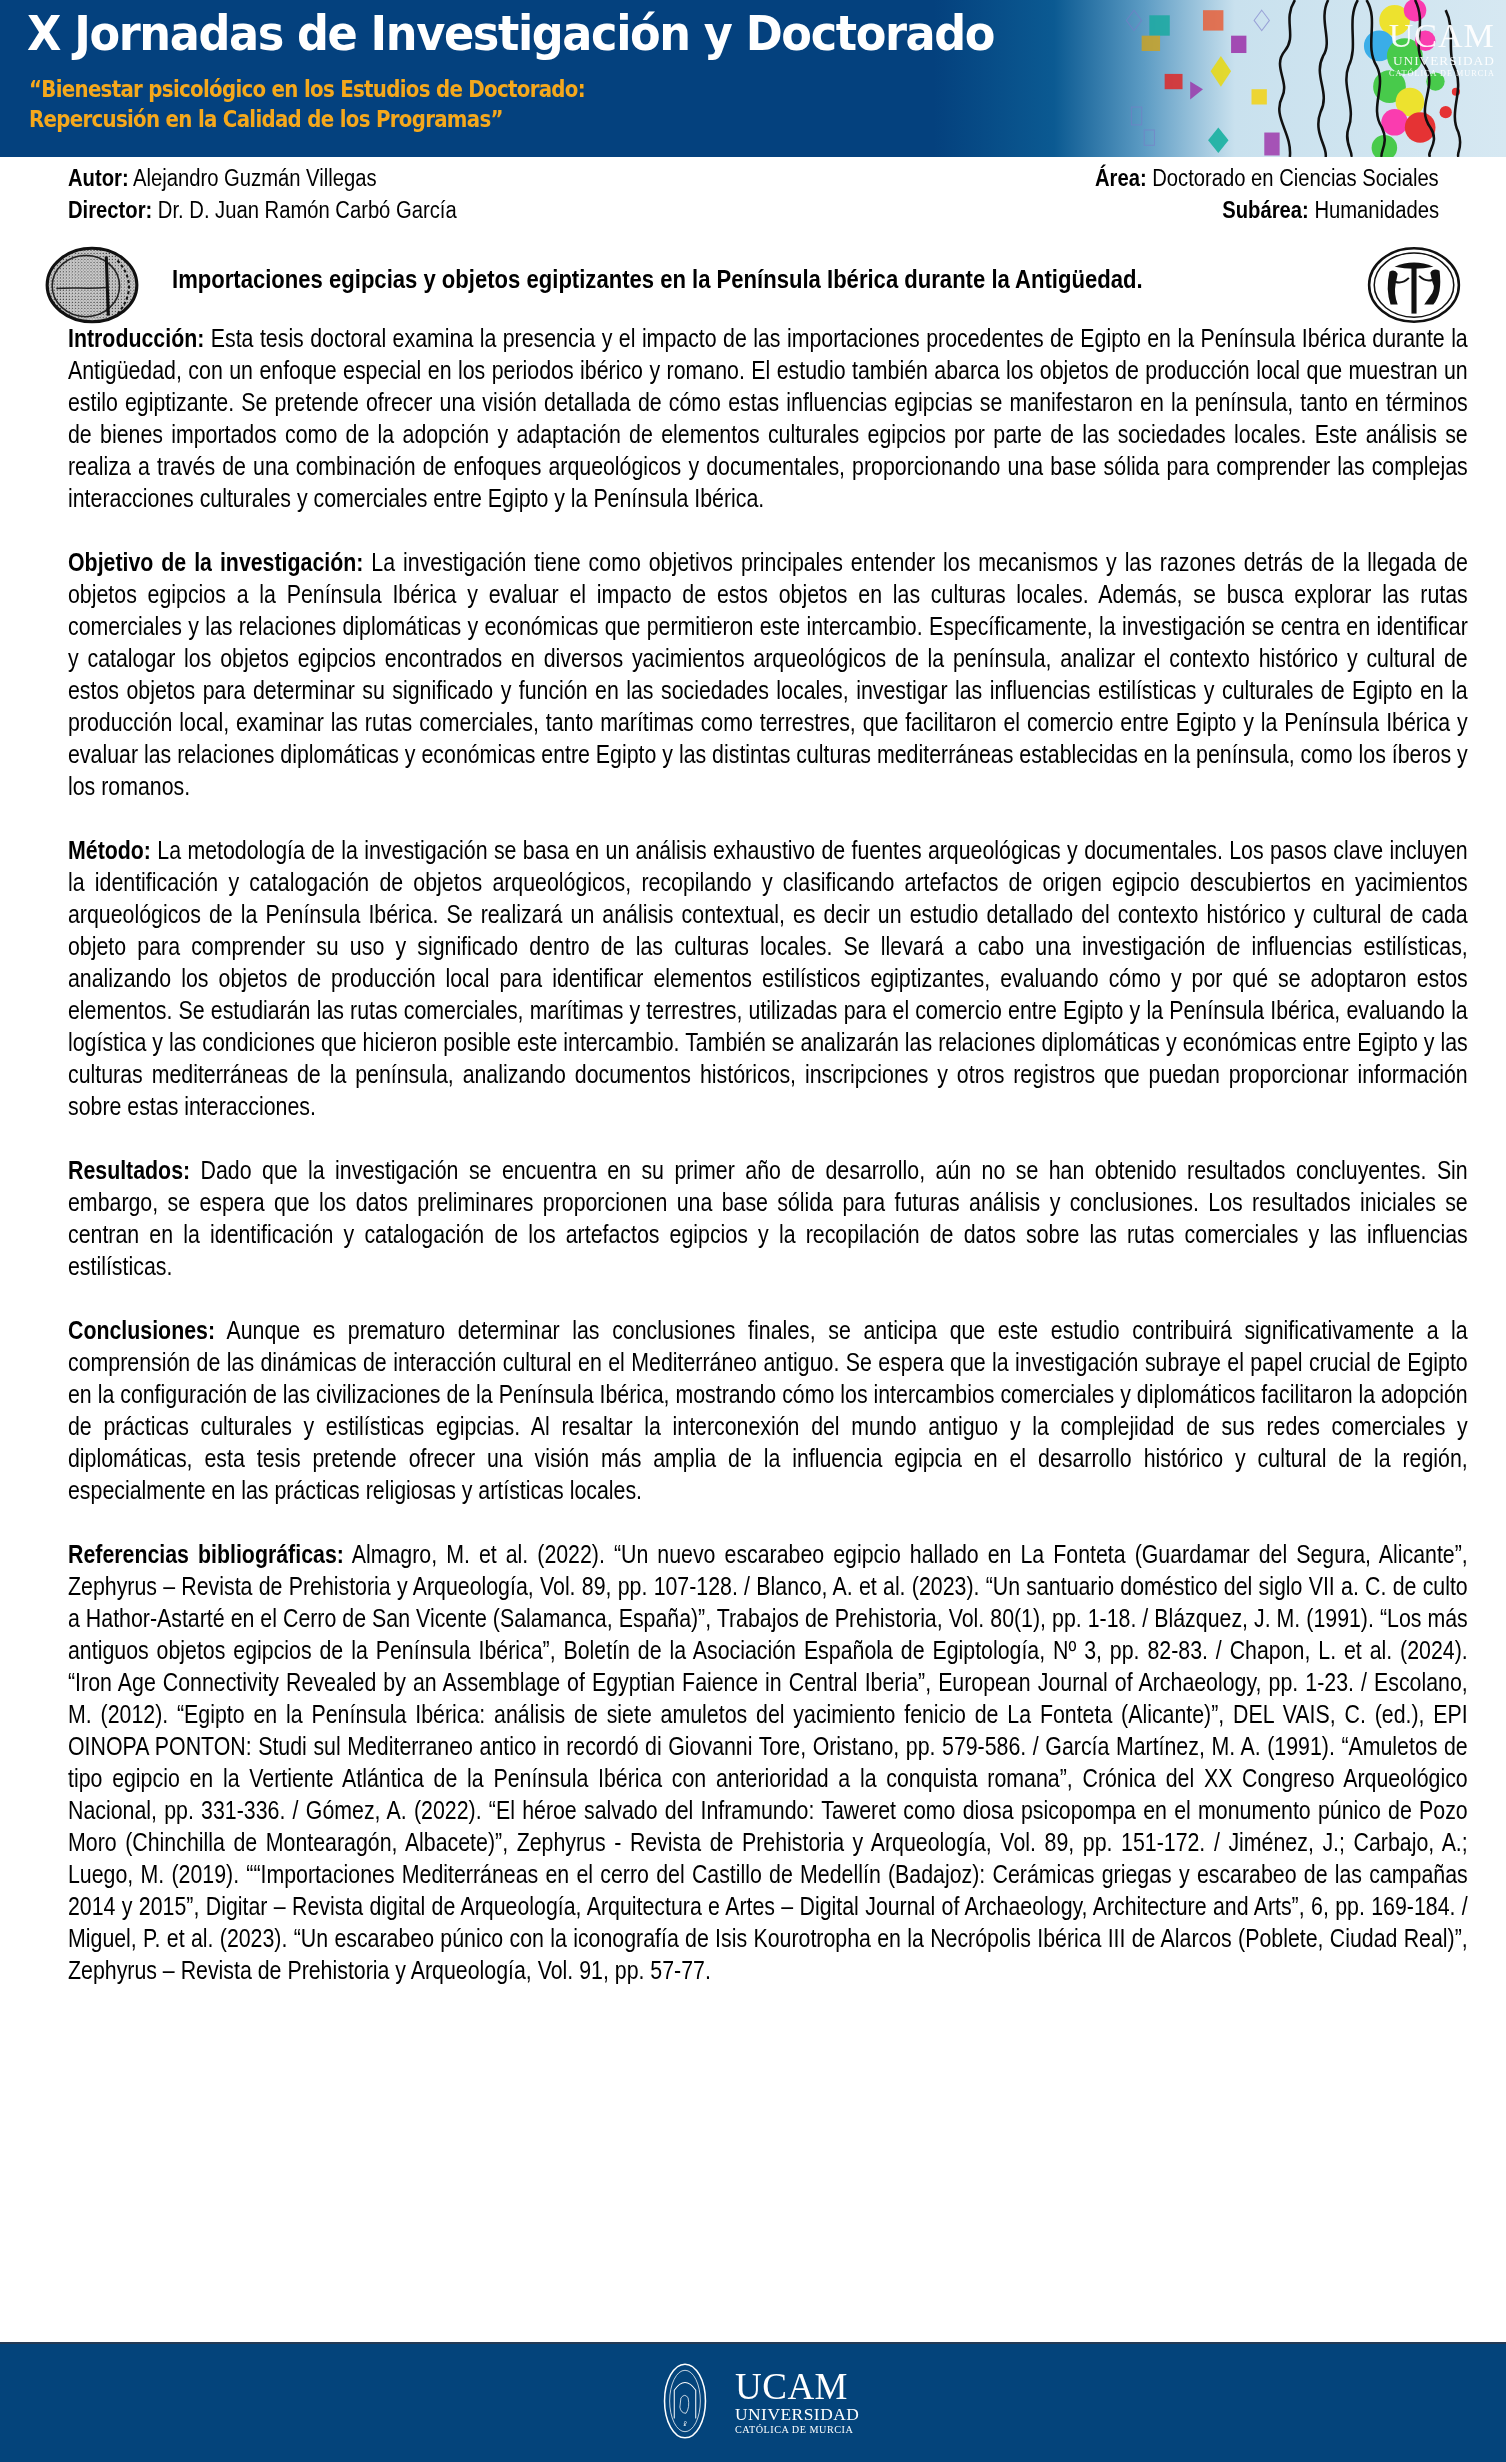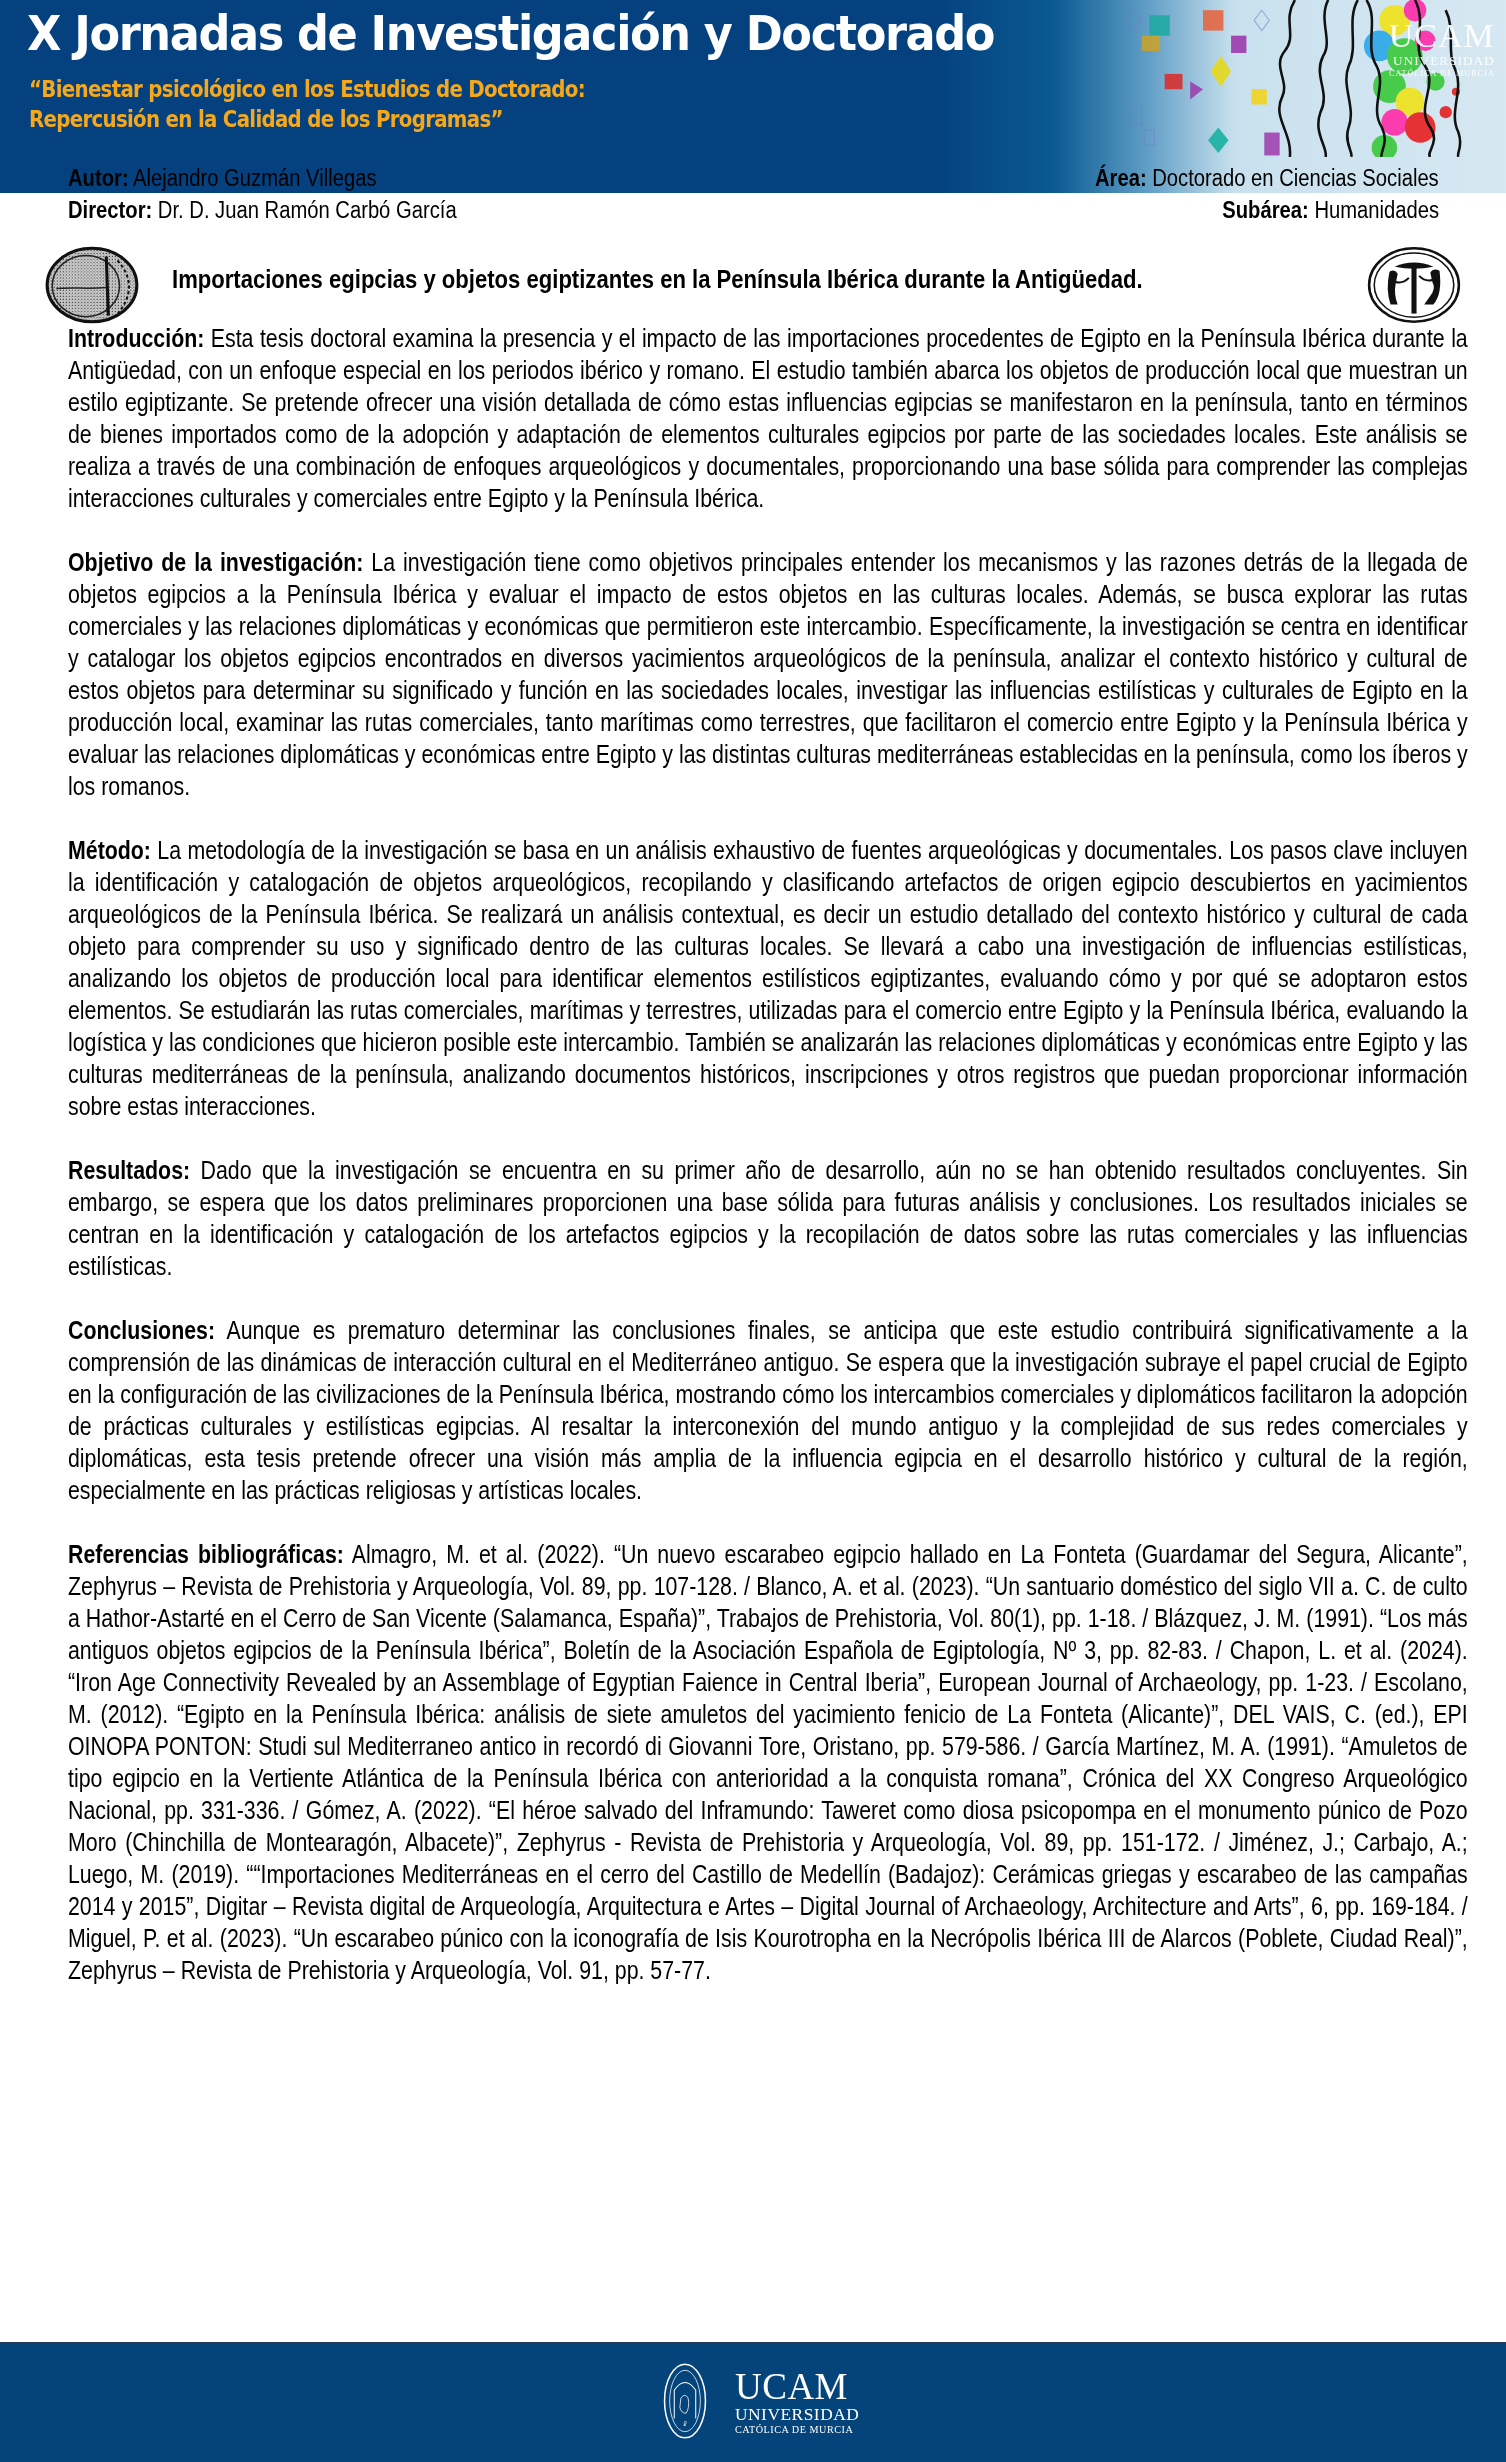--- a/index.html
+++ b/index.html
@@ -1,20 +1,20 @@
 <!DOCTYPE html>
 <html style="font-size:8.2px"><head>
 <meta charset="utf-8">
 <style>
   html, body { margin:0; padding:0; }
   body { width:1506px; height:2462px; background:#ffffff; position:relative; overflow:hidden;
          font-family:"Liberation Sans", sans-serif; color:#000; }
 
   
-  .banner { position:absolute; left:0; top:0; width:1506px; height:193px; overflow:hidden;
+  .banner { position:absolute; left:0; top:0; width:1506px; height:157px; overflow:hidden;
             background:linear-gradient(90deg,#04417e 0%,#04417e 62%,#0b5a92 70%,#5d9cc4 76%,#c9e1ee 82%,#d6e8f2 100%); }
   .banner-title { position:absolute; left:26.6px; top:5.1px; font-family:"DejaVu Sans", sans-serif;
                   font-weight:bold; font-size:48px; color:#ffffff; letter-spacing:-1.5px; white-space:nowrap;
                   transform:scaleX(0.93); transform-origin:left top; }
   .banner-sub { position:absolute; left:29px; font-family:"DejaVu Sans", sans-serif; font-weight:bold;
                 font-size:22.5px; color:#f5a81c; letter-spacing:-0.8px; white-space:nowrap;
                 transform:scaleX(0.88); transform-origin:left top; }
   .banner-sub.l1 { top:76px; }
   .banner-sub.l2 { top:106px; }
   .banner-art { position:absolute; left:1088px; top:0; width:418px; height:157px; }

